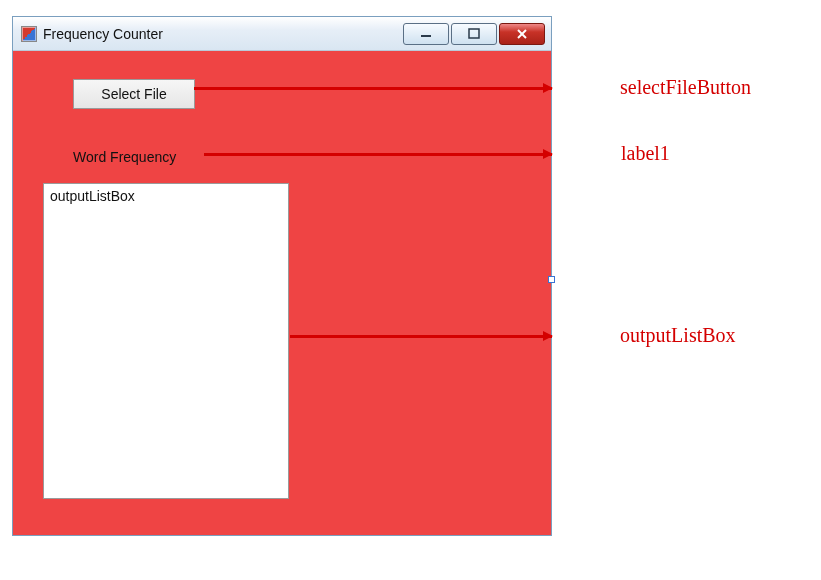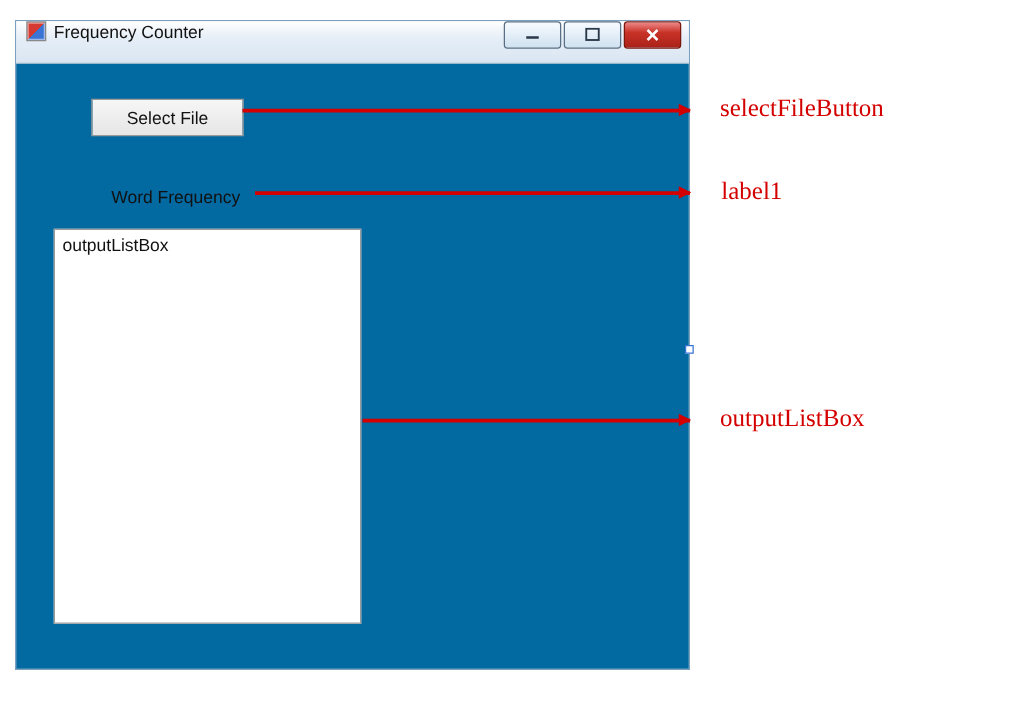--- a/index.html
+++ b/index.html
@@ -21,20 +21,21 @@
     height: 520px;
     border: 1px solid #7a9fbf;
     background: #f0f0f0;
     box-shadow: 0 0 0 1px rgba(255,255,255,0.6) inset;
   }
   .titlebar {
     height: 34px;
     background: linear-gradient(#ffffff, #e6eef7 40%, #d9e6f2);
     border-bottom: 1px solid #b9c9d9;
     display: flex;
+    align-items: center;
     padding: 0 6px 0 8px;
   }
   .app-icon {
     width: 16px;
     height: 16px;
     margin-right: 6px;
     background: linear-gradient(135deg, #d43a2f 50%, #3a74d4 50%);
     border: 1px solid #888;
     box-shadow: inset 0 0 0 1px rgba(255,255,255,0.5);
   }
@@ -60,38 +61,38 @@
     background: linear-gradient(#e88, #c83227 40%, #aa2218);
     border-color: #7a1810;
     color: #fff;
     font-weight: bold;
   }
   .winbtn svg { display:block; }
   .client {
     position: relative;
     width: 100%;
     height: calc(100% - 34px);
-    background: #0369a1;
+    background: #ef4444;
   }
   .sel-btn {
     position: absolute;
     left: 60px;
     top: 28px;
     width: 122px;
     height: 30px;
     background: linear-gradient(#f6f6f6, #e6e6e6);
     border: 1px solid #9a9a9a;
     font-family: inherit;
     font-size: 14px;
     color: #111;
     cursor: pointer;
   }
   .wf-label {
     position: absolute;
-    left: 76px;
+    left: 60px;
     top: 98px;
     font-size: 14px;
     color: #111;
   }
   .listbox {
     position: absolute;
     left: 30px;
     top: 132px;
     width: 246px;
     height: 316px;
@@ -126,20 +127,21 @@
     border-top: 5px solid transparent;
     border-bottom: 5px solid transparent;
     border-left: 10px solid #d40000;
   }
   .callout-text {
     position: absolute;
     color: #d40000;
     font-family: "Times New Roman", Georgia, serif;
     font-size: 20px;
     white-space: nowrap;
+    margin-left: 44px;
   }
 </style>
 </head>
 <body>
 
 <div class="window">
   <div class="titlebar">
     <div class="app-icon"></div>
     <div class="title-text">Frequency Counter</div>
     <div class="winbtns">

